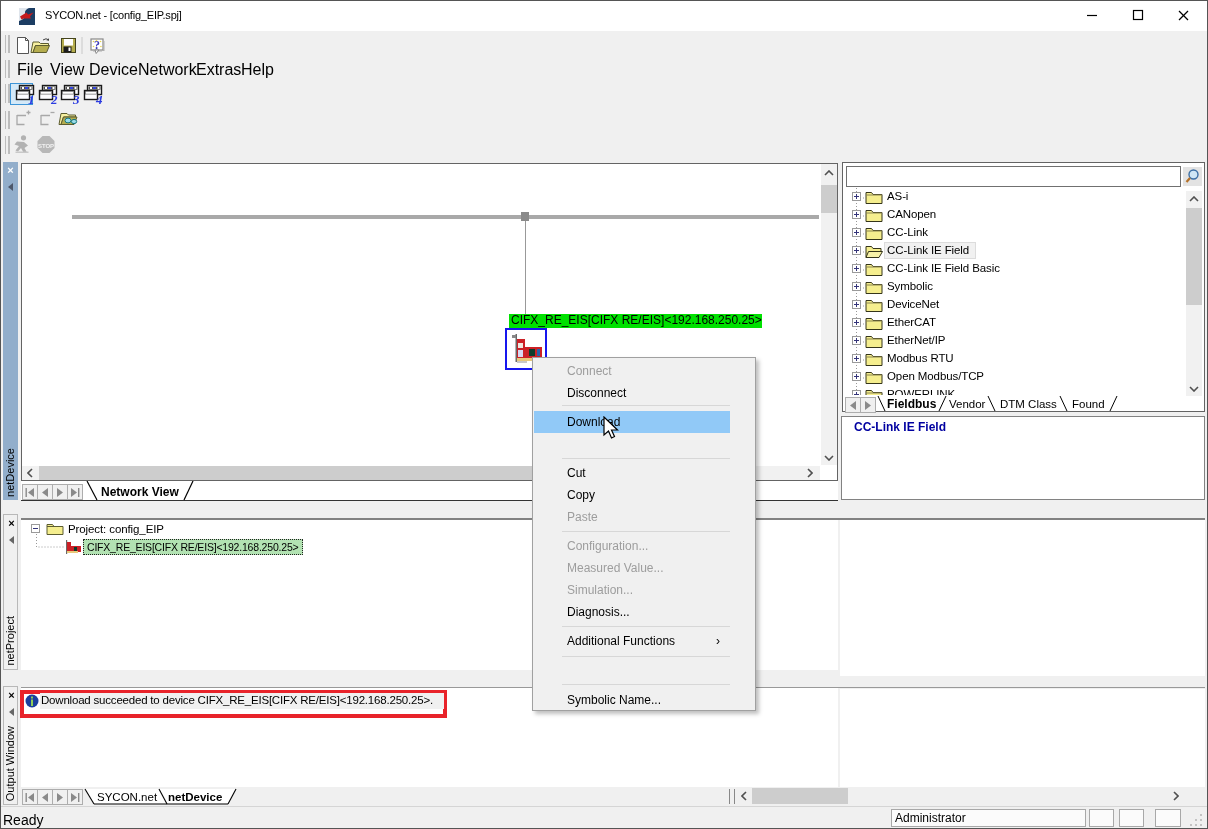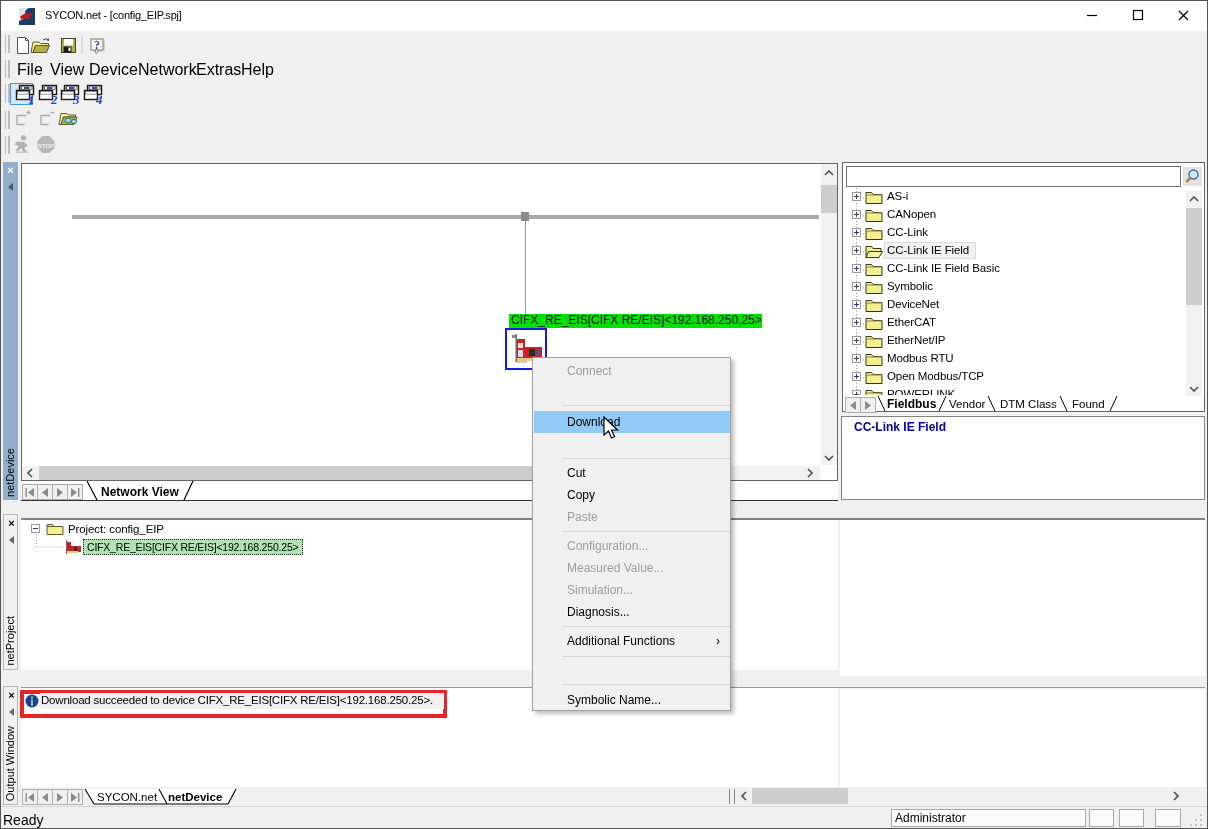--- a/index.html
+++ b/index.html
@@ -24,21 +24,21 @@
 
 .navbtns { position:absolute; display:flex; }
 .navbtn { width:16px; height:16px; border:1px solid #adadad; background:#f0f0f0; color:#9a9a9a; font-size:8px; text-align:center; line-height:14px; margin-right:-1px; }
 
 .treerow { position:absolute; font-size:11.5px; color:#000; white-space:nowrap; letter-spacing:-0.1px; }
 .plusbox { position:absolute; width:9px; height:9px; border:1px solid #9a9a9a; background:#fff; }
 .plusbox:before { content:""; position:absolute; left:1px; top:3px; width:5px; height:1px; background:#35357a; }
 .plusbox.minus:after { content:none; }
 .plusbox.plus:after { content:""; position:absolute; left:3px; top:1px; width:1px; height:5px; background:#35357a; }
 
-#ctxmenu { position:absolute; left:532px; top:357px; width:199px; height:354px; background:#f0f0f0; border:1px solid #a0a0a0; box-shadow:3px 3px 4px rgba(0,0,0,0.25); z-index:60; }
+#ctxmenu { position:absolute; left:532px; top:357px; width:224px; height:354px; background:#f0f0f0; border:1px solid #a0a0a0; box-shadow:3px 3px 4px rgba(0,0,0,0.25); z-index:60; }
 .mi { position:absolute; left:1px; width:196px; height:22px; font-size:12px; color:#000; line-height:22px; padding-left:33px; }
 .mi.dis { color:#9d9d9d; }
 .mi.hl { background:#91c9f7; }
 .msep { position:absolute; left:29px; width:168px; height:1px; background:#d7d7d7; }
 </style>
 </head>
 <body>
 <div id="titlebar"></div>
 <div id="title-text">SYCON.net - [config_EIP.spj]</div>
 
@@ -510,20 +510,21 @@
   <text x="107" y="12" font-size="11.5" font-family="Liberation Sans">Vendor</text>
   <text x="158" y="12" font-size="11.5" font-family="Liberation Sans">DTM Class</text>
   <text x="230" y="12" font-size="11.5" font-family="Liberation Sans">Found</text>
 </svg>
 
 <div class="abs" style="left:841px;top:416px;width:364px;height:84px;border:1px solid #828282;background:#fff"></div>
 <div class="abs" style="left:854px;top:420px;font-size:12px;font-weight:bold;color:#0000a0">CC-Link IE Field</div>
 
 <div id="ctxmenu">
   <div class="mi dis" style="top:1.5px">Connect</div>
+  <div class="mi" style="top:23.5px">Disconnect</div>
   <div class="msep" style="top:47px"></div>
   <div class="mi hl" style="top:53px">Download</div>
   <div class="msep" style="top:100px"></div>
   <div class="mi" style="top:103.5px">Cut</div>
   <div class="mi dis" style="top:147.5px">Paste</div>
   <div class="mi" style="top:125.5px">Copy</div>
   <div class="msep" style="top:172.5px"></div>
   <div class="mi dis" style="top:176.5px">Configuration...</div>
   <div class="mi dis" style="top:198.5px">Measured Value...</div>
   <div class="mi dis" style="top:220.5px">Simulation...</div>

